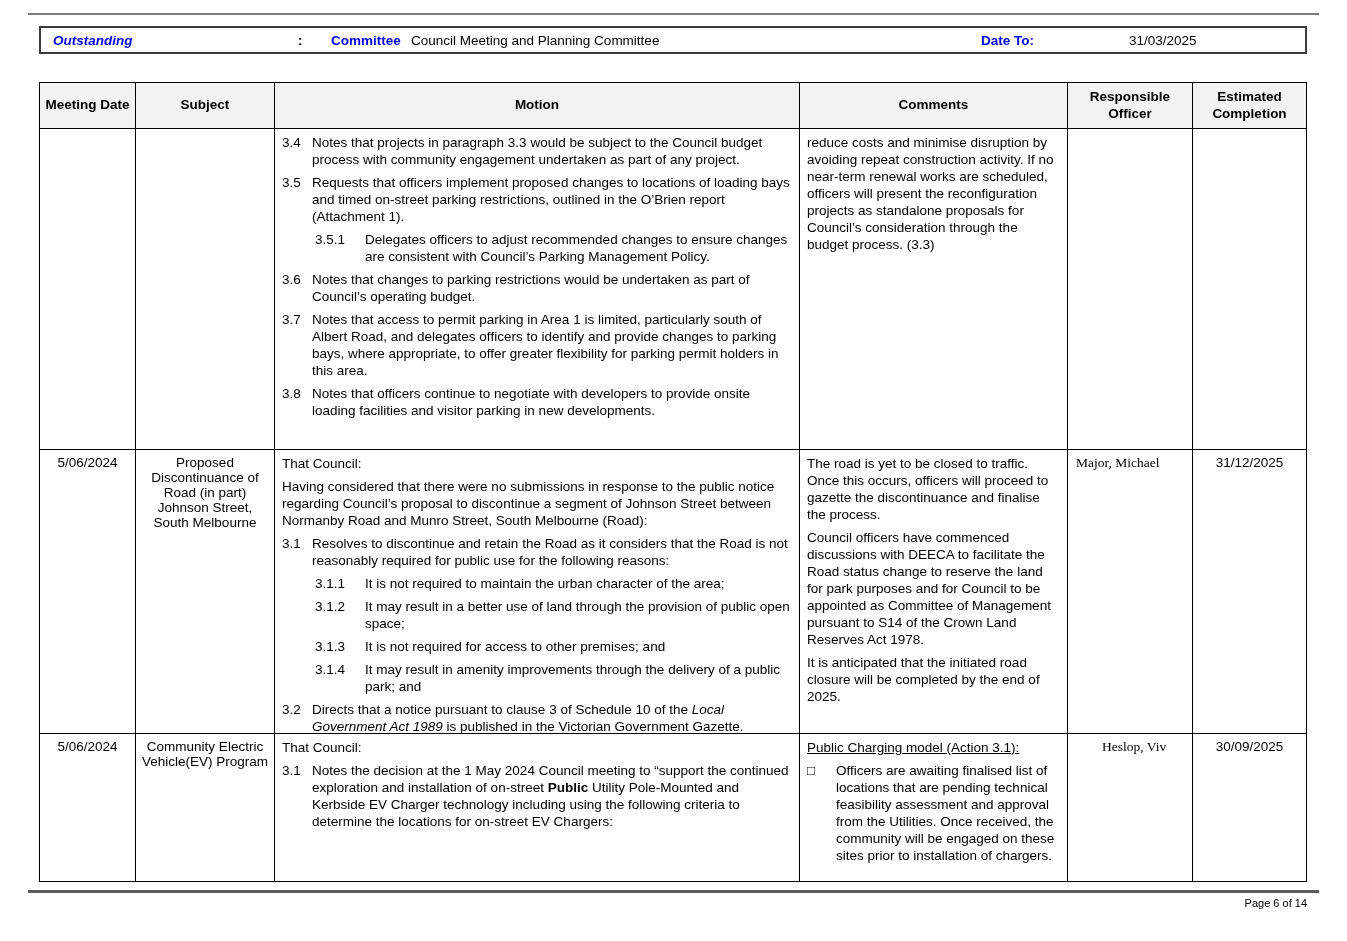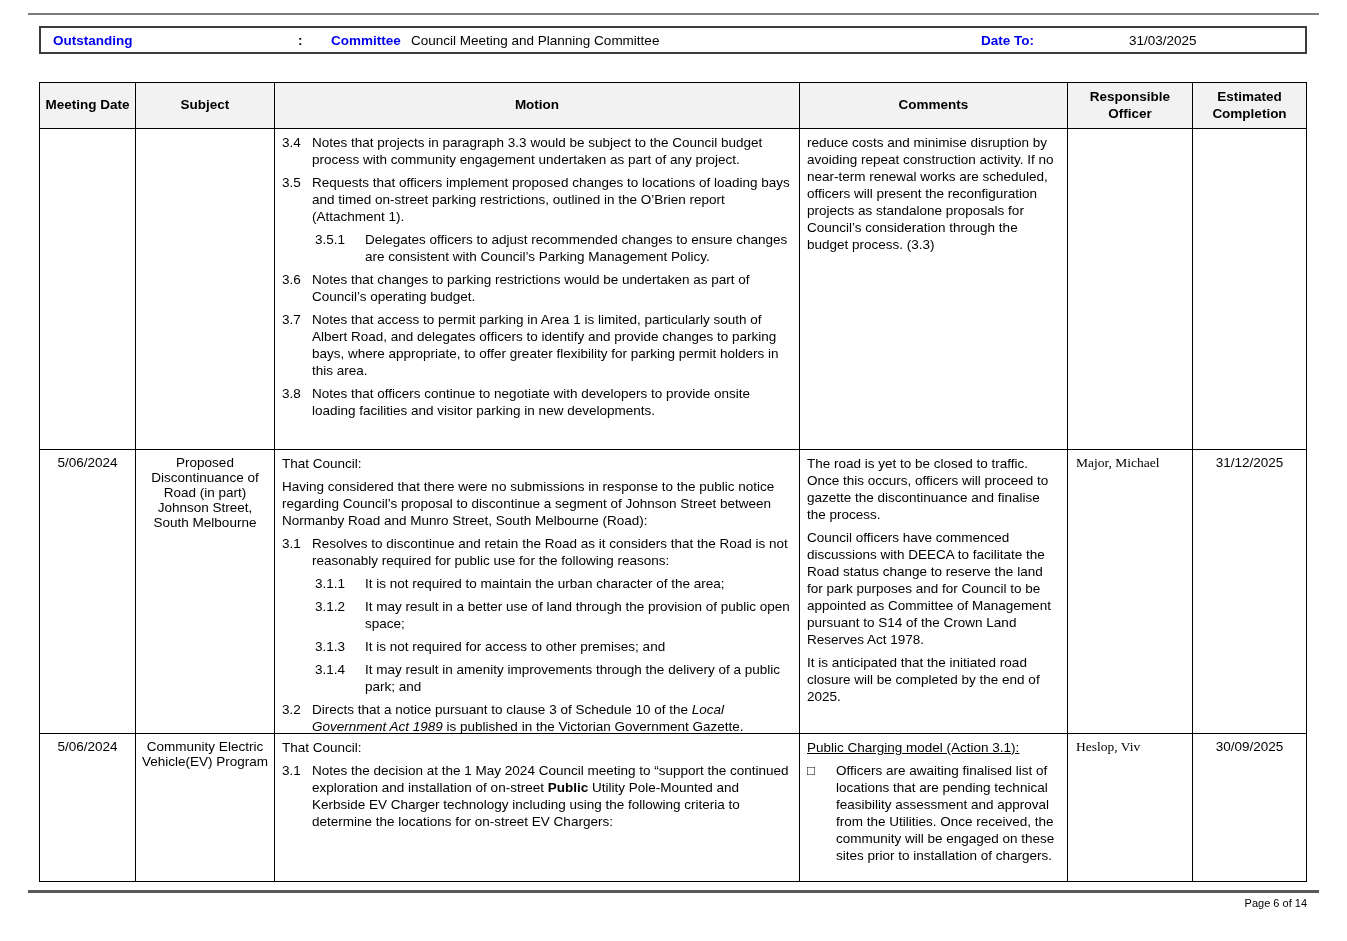--- a/index.html
+++ b/index.html
@@ -16,21 +16,21 @@
   #top-rule{top:13px;height:2px;background:#7d7d7d;}
   #bottom-rule{top:890px;height:3px;background:#595959;}
   
   #summary-bar{
     position:absolute;left:39px;top:26px;width:1268px;height:28px;
     border:2px solid #3c3c3c;box-sizing:border-box;background:#fff;
   }
   #summary-bar span{position:absolute;top:50%;transform:translateY(-50%);
     font-size:13.5px;white-space:nowrap;}
   .lbl{font-weight:bold;}
-  #status-label{left:12px;}
+  #status-label{left:12px;font-style:italic;}
   #committee-label{left:257px;}
   #committee-value{left:370px;}
   #date-to-label{left:940px;}
   #date-to-value{left:1088px;}
   
   #actions-table{
     position:absolute;left:39px;top:82px;width:1268px;
     border-collapse:collapse;table-layout:fixed;
     font-size:13.5px;
   }
@@ -212,21 +212,21 @@
           <td class="cell-comments">
             <div class="clip" style="height: 147px;">
               <div class="para"><span class="u">Public Charging model (Action 3.1):</span></div>
               <div class="para hang bul">
                 <span class="marker">□</span>
                 <span class="ptext"><span>Officers are awaiting finalised list of locations that are pending technical feasibility assessment and approval from the Utilities. Once received, the community will be engaged on these sites prior to installation of chargers.</span></span>
               </div>
             </div>
           </td>
           <td class="cell-officer">
-            <div class="clip" style="height: 147px;">Heslop, Viv</div>
+            <div class="clip" style="height: 147px; margin-left: 26px;">Heslop, Viv</div>
           </td>
           <td class="cell-completion">
             <div class="clip" style="height: 147px;">30/09/2025</div>
           </td>
         </tr>
       </tbody>
   </table>
 
   <div id="bottom-rule" class="hrule"></div>
 

